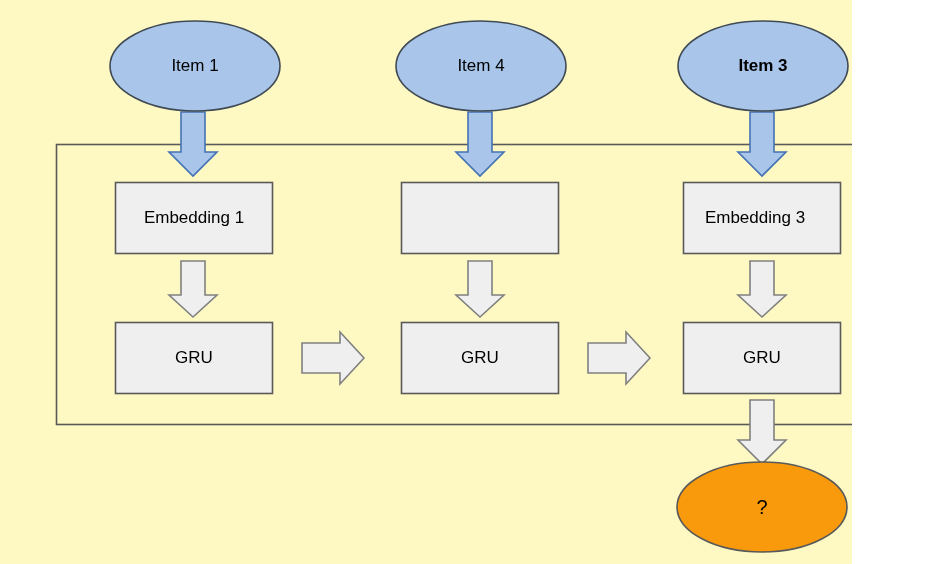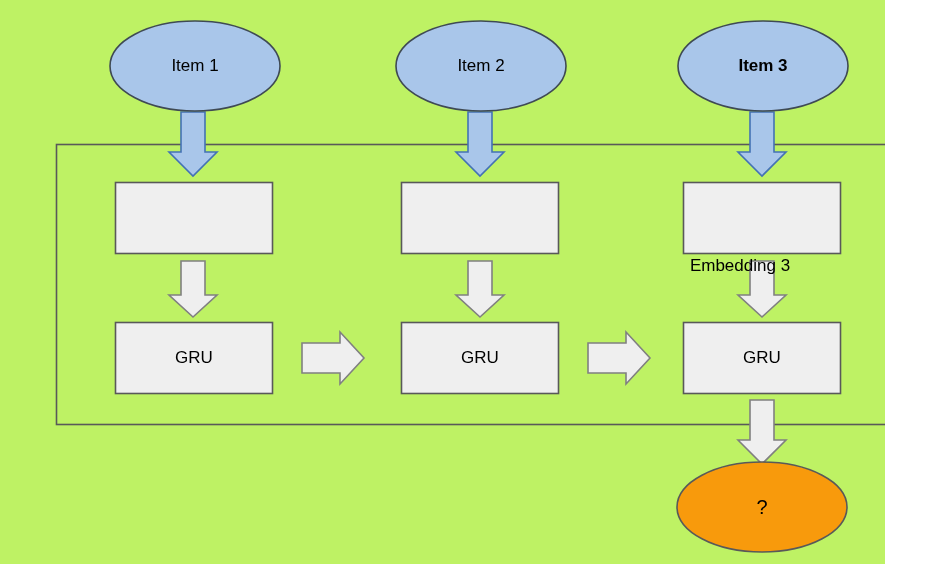--- a/index.html
+++ b/index.html
@@ -7,23 +7,22 @@
     padding: 0;
     background: #ffffff;
   }
   body {
     font-family: "Liberation Sans", sans-serif;
   }
   #canvas {
     position: relative;
     width: 852px;
     height: 564px;
-    background: #bef264;
+    background: #fef9c3;
     overflow: hidden;
-    padding-left: 33px;
   }
   .layer-svg {
     position: absolute;
     left: 0;
     top: 0;
     width: 932px;
     height: 564px;
   }
   .node-label {
     position: absolute;
@@ -86,24 +85,25 @@
     <path d="M 750 400 L 774 400 L 774 440 L 786 440 L 762 464 L 738 440 L 750 440 Z" fill="#EFEFEF" stroke="#808080" stroke-width="1.6" stroke-linejoin="miter"></path>
 
     <ellipse cx="195" cy="66" rx="85" ry="45" fill="#A9C6EA" stroke="#3F4A54" stroke-width="1.6"></ellipse>
     <ellipse cx="481" cy="66" rx="85" ry="45" fill="#A9C6EA" stroke="#3F4A54" stroke-width="1.6"></ellipse>
     <ellipse cx="763" cy="66" rx="85" ry="45" fill="#A9C6EA" stroke="#3F4A54" stroke-width="1.6"></ellipse>
 
     <ellipse cx="762" cy="507" rx="85" ry="45" fill="#F89A0C" stroke="#595959" stroke-width="1.6"></ellipse>
   </svg>
 
   <div class="node-label ellipse-label" style="left:110px; top:21px; width:170px; height:90px;">Item 1</div>
-  <div class="node-label ellipse-label" style="left:396px; top:21px; width:170px; height:90px;">Item 2</div>
+  <div class="node-label ellipse-label" style="left:396px; top:21px; width:170px; height:90px;">Item 4</div>
   <div class="node-label ellipse-label" style="left:678px; top:21px; width:170px; height:90px;font-weight:bold;">Item 3</div>
 
-  <div class="node-label box-label" style="left:661px; top:182px; width:158px; height:72px;margin-top:48px;">Embedding 3</div>
+  <div class="node-label box-label" style="left:115px; top:182px; width:158px; height:72px;">Embedding 1</div>
+  <div class="node-label box-label" style="left:676px; top:182px; width:158px; height:72px;">Embedding 3</div>
 
   <div class="node-label box-label" style="left:115px; top:322px; width:158px; height:72px;">GRU</div>
   <div class="node-label box-label" style="left:401px; top:322px; width:158px; height:72px;">GRU</div>
   <div class="node-label box-label" style="left:683px; top:322px; width:158px; height:72px;">GRU</div>
 
   <div class="node-label qmark-label" style="left:677px; top:462px; width:170px; height:90px;">?</div>
 
 </div>
 
 </body></html>

